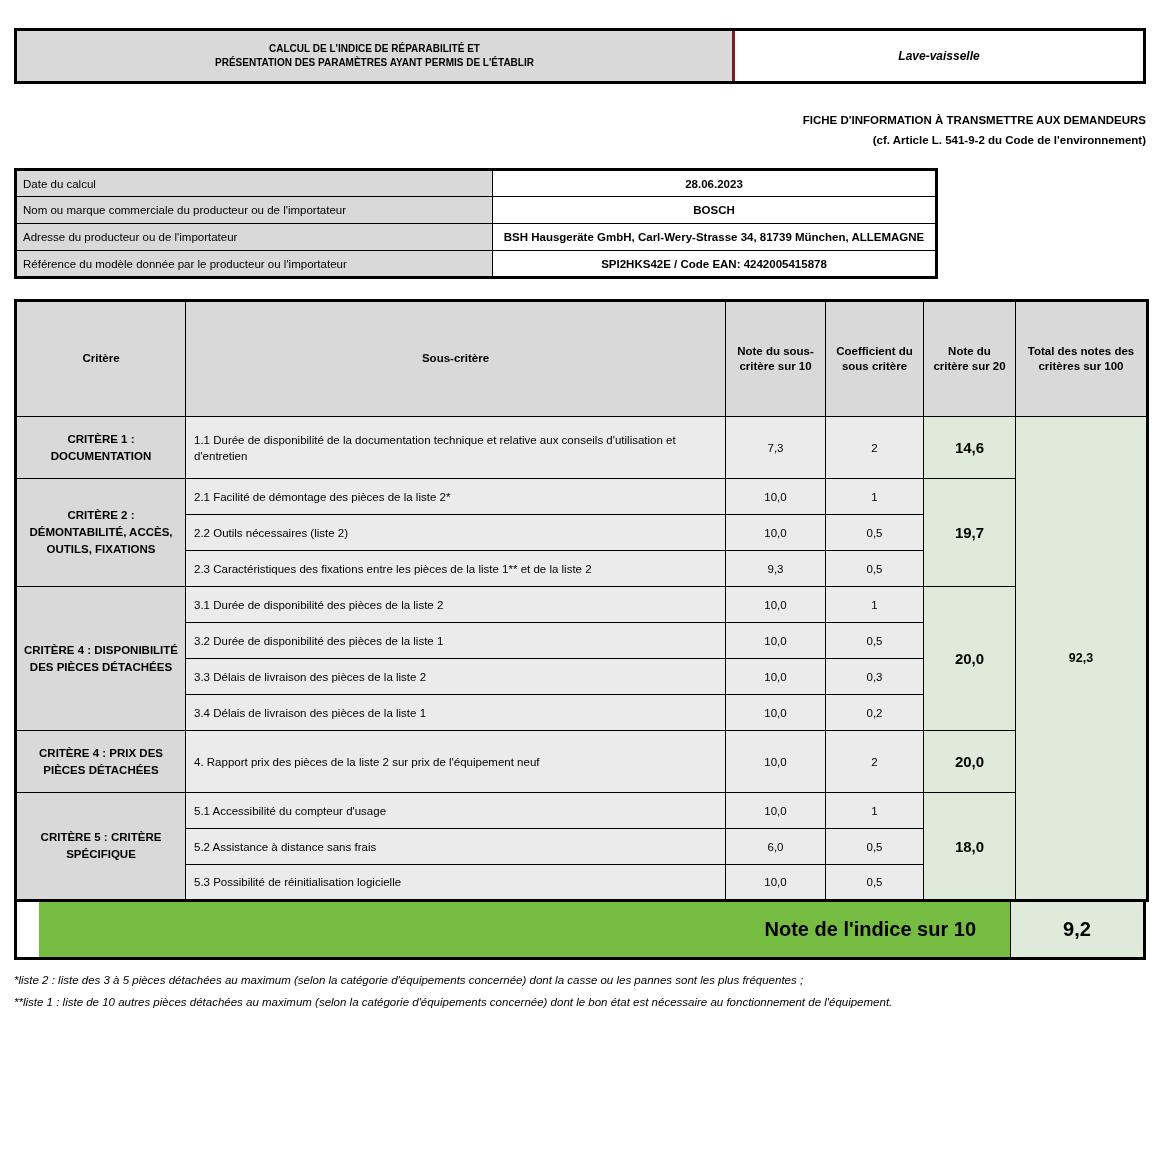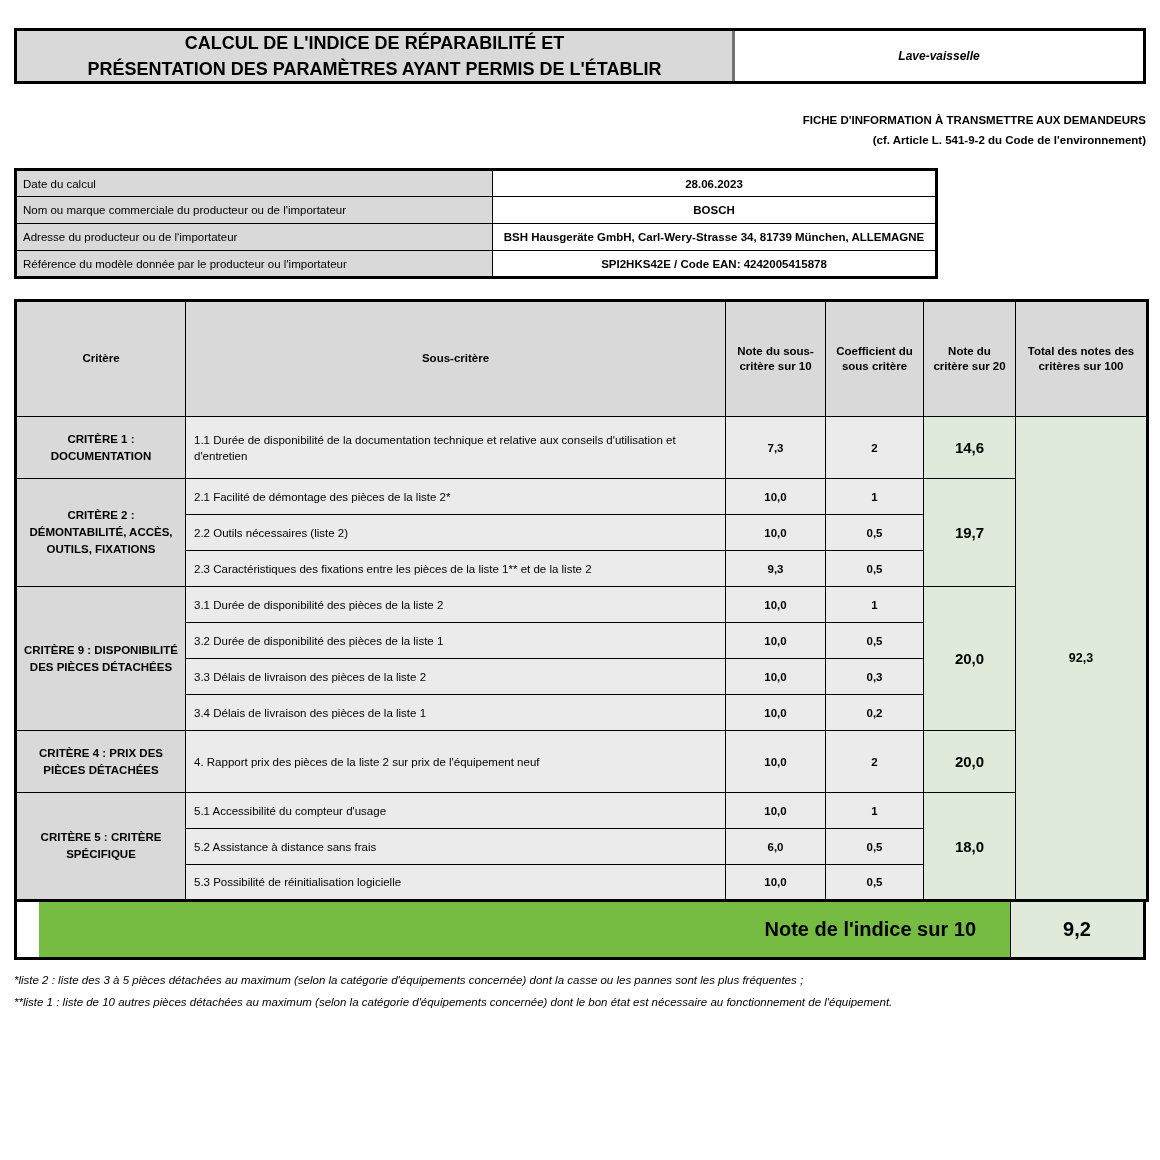--- a/index.html
+++ b/index.html
@@ -32,24 +32,24 @@
     box-sizing: border-box;
   }
   .header-title {
     flex: 0 0 718px;
     background: #d9d9d9;
     display: flex;
     flex-direction: column;
     align-items: center;
     justify-content: center;
     text-align: center;
-    font-size: 18px;
+    font-size: 10px;
     font-weight: bold;
     line-height: 1.45;
-    border-right: 3px solid #737373;
+    border-right: 3px solid #7f1d1d;
     box-sizing: border-box;
   }
   .header-product {
     flex: 1 1 auto;
     display: flex;
     align-items: center;
     justify-content: center;
     font-size: 12px;
     font-weight: bold;
     font-style: italic;
@@ -135,21 +135,21 @@
   .cell-sous {
     background: #ebebeb;
     font-size: 11.5px;
     text-align: left;
     padding: 6px 8px;
     line-height: 1.4;
   }
   .cell-num {
     background: #ebebeb;
     font-size: 11.5px;
-    font-weight: bold;
+    font-weight: normal;
     text-align: center;
   }
   .cell-note20 {
     background: #dfeadb;
     font-size: 15px;
     font-weight: bold;
     text-align: center;
   }
   .cell-total {
     background: #dfeadb;
@@ -280,21 +280,21 @@
         <td class="cell-num">10,0</td>
         <td class="cell-num">0,5</td>
       </tr>
       <tr class="row-h">
         <td class="cell-sous">2.3 Caractéristiques des fixations entre les pièces de la liste 1** et de la liste 2</td>
         <td class="cell-num">9,3</td>
         <td class="cell-num">0,5</td>
       </tr>
 
       <tr class="row-h">
-        <td class="cell-crit" rowspan="4">CRITÈRE 9 : DISPONIBILITÉ DES PIÈCES DÉTACHÉES</td>
+        <td class="cell-crit" rowspan="4">CRITÈRE 4 : DISPONIBILITÉ DES PIÈCES DÉTACHÉES</td>
         <td class="cell-sous">3.1 Durée de disponibilité des pièces de la liste 2</td>
         <td class="cell-num">10,0</td>
         <td class="cell-num">1</td>
         <td class="cell-note20" rowspan="4">20,0</td>
       </tr>
       <tr class="row-h">
         <td class="cell-sous">3.2 Durée de disponibilité des pièces de la liste 1</td>
         <td class="cell-num">10,0</td>
         <td class="cell-num">0,5</td>
       </tr>

